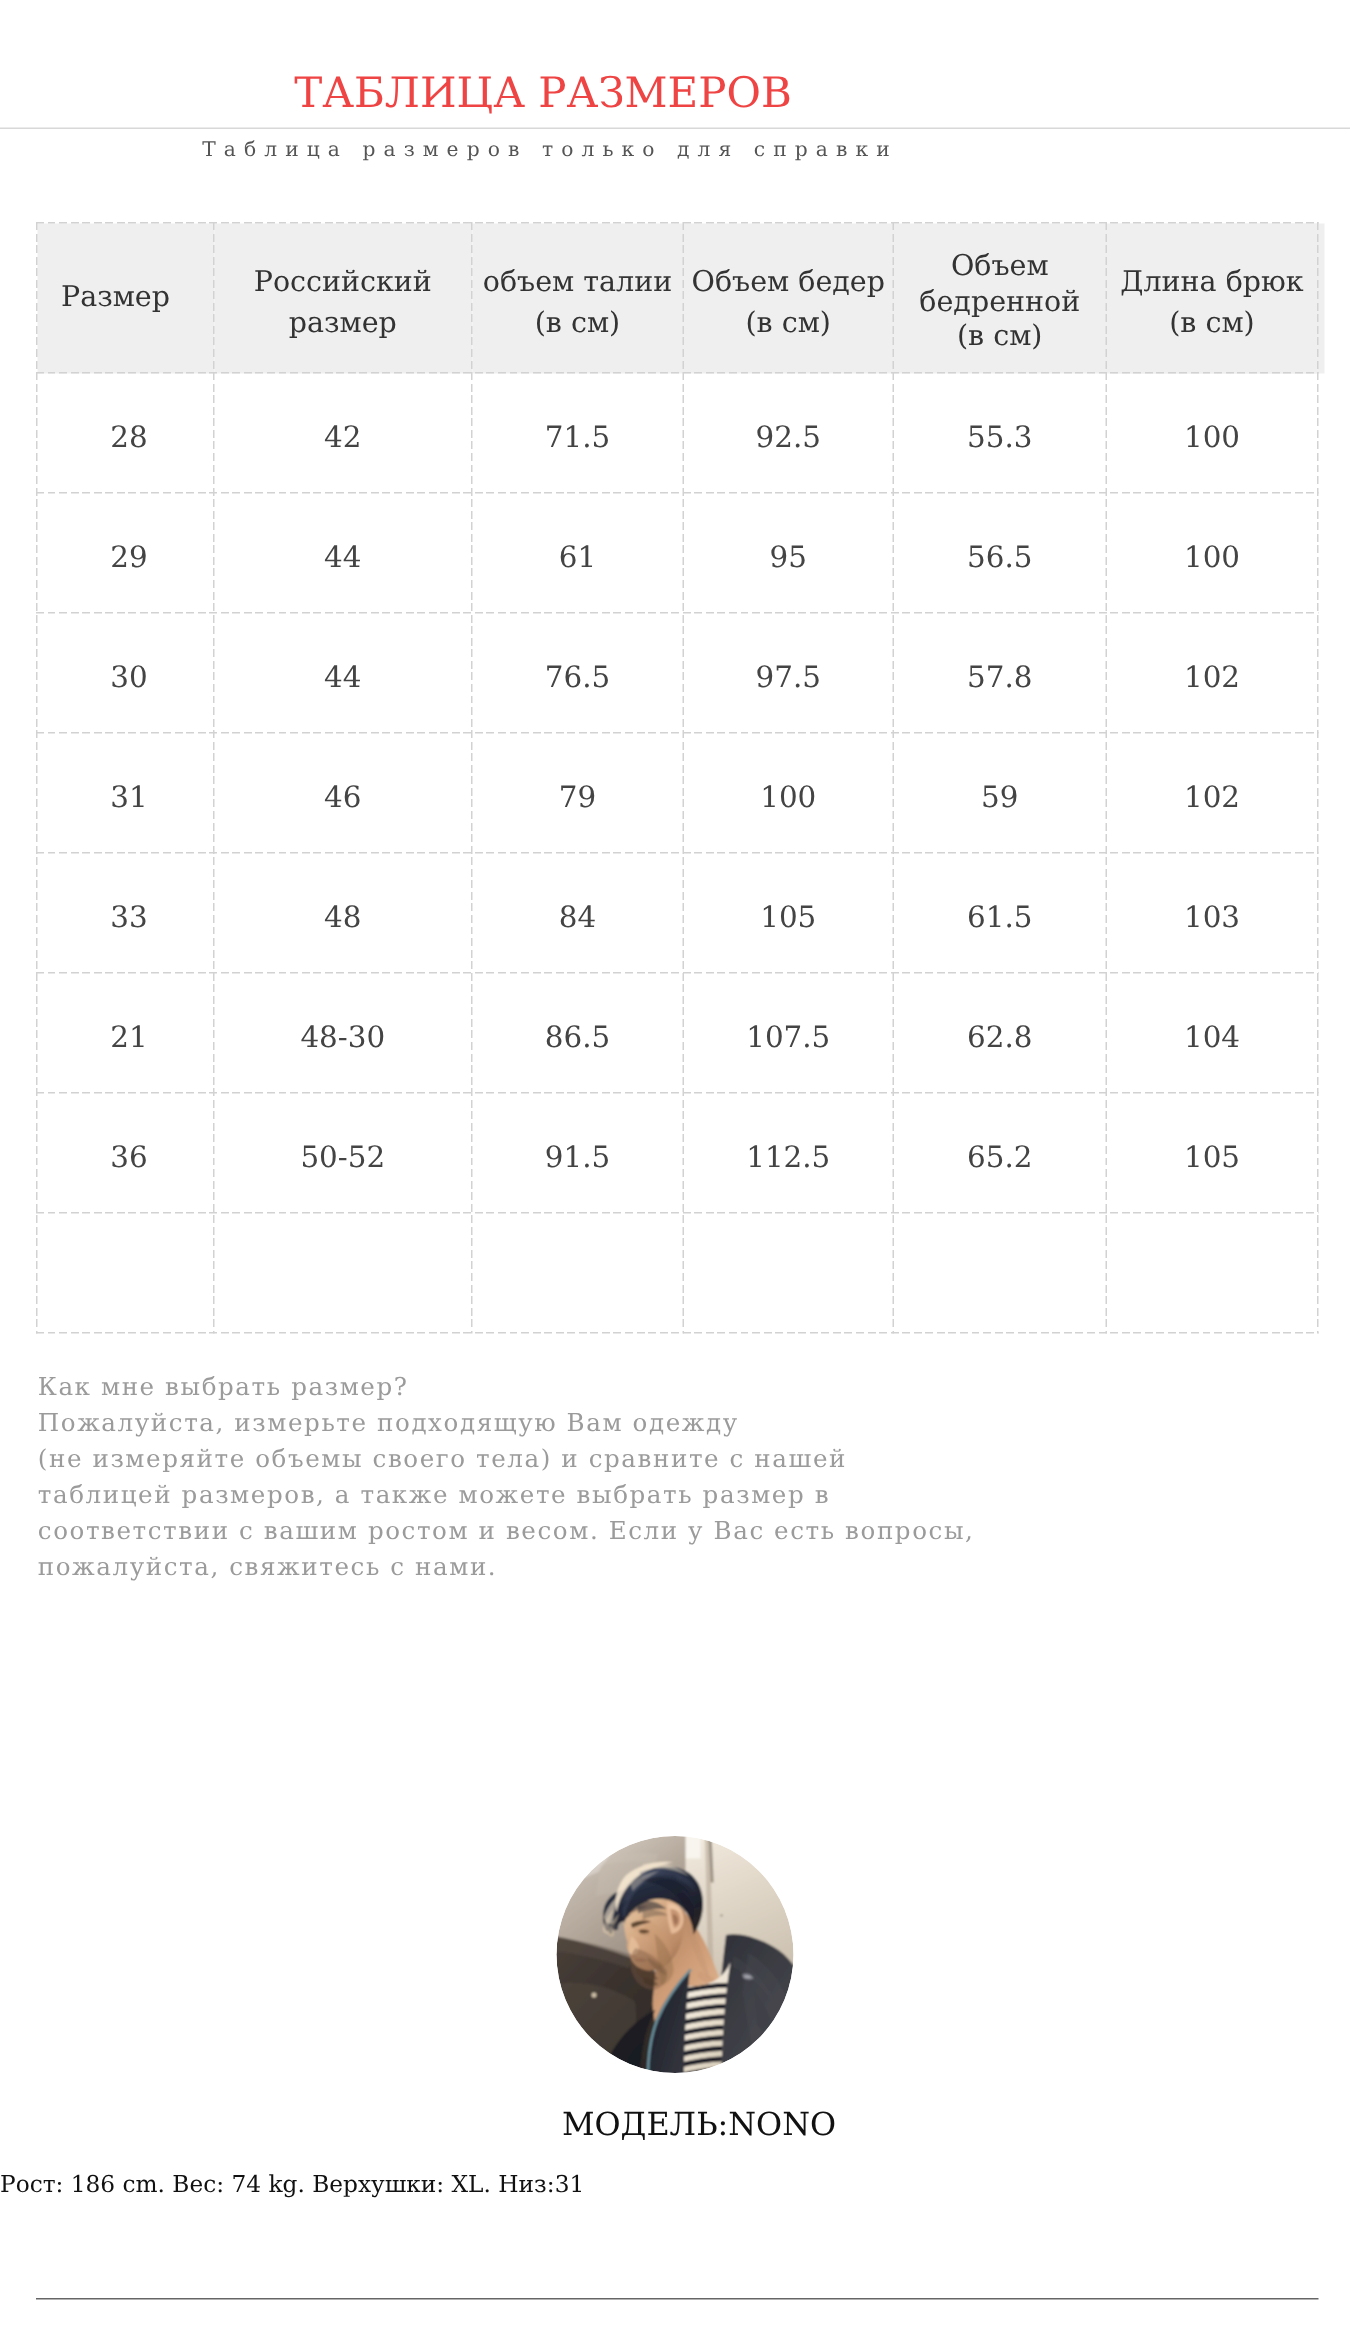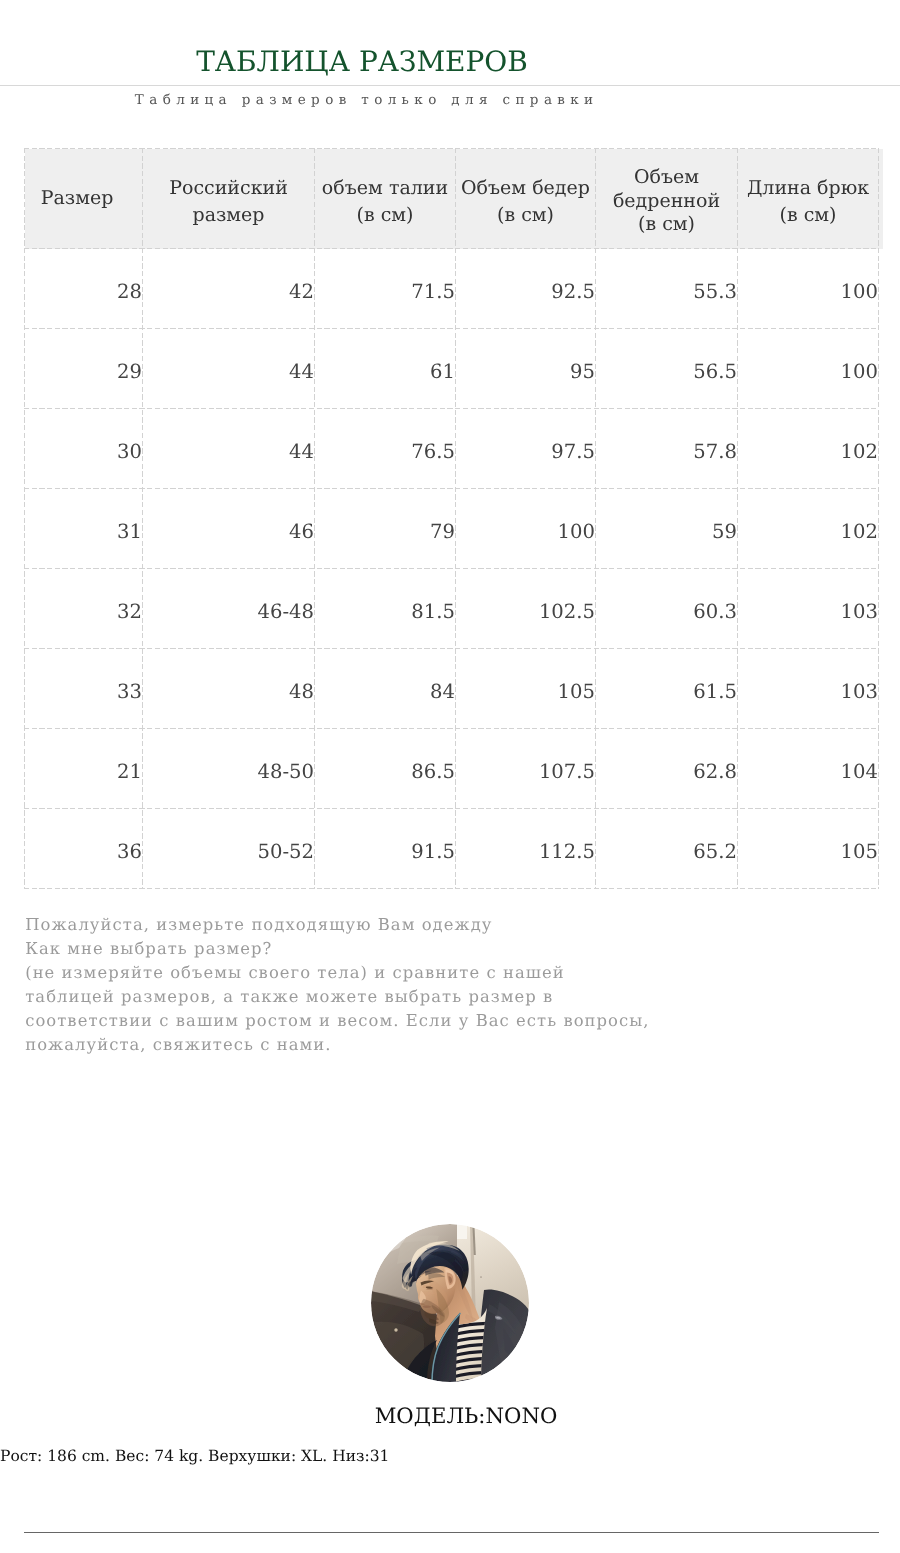--- a/index.html
+++ b/index.html
@@ -9,21 +9,21 @@
     font-family:"DejaVu Serif", serif;
     -webkit-font-smoothing:antialiased;
     text-rendering:geometricPrecision;
     overflow:hidden;position:relative;
   }
   .page{position:relative;width:900px;height:1553px;opacity:0.9999;}
 
   
   .title{
     position:absolute;left:0;top:46px;width:724px;text-align:center;
-    font-size:28px;line-height:32px;color:#14532d;
+    font-size:28px;line-height:32px;color:#ef4444;
   }
   .rule-top{
     position:absolute;left:0;top:85px;width:900px;height:1px;background:#d8d8d8;
   }
   .subtitle{
     position:absolute;left:0;top:92px;width:728px;text-align:center;
     font-size:13.5px;line-height:16px;color:#555;letter-spacing:5.38px;
     text-indent:5.38px;
   }
 
@@ -39,21 +39,21 @@
   }
   .grid{position:absolute;left:24px;top:148px;width:855px;height:741px;pointer-events:none;}
   .gl-h{position:absolute;left:0;height:1px;width:855px;
     background-image:repeating-linear-gradient(to right,#d2d2d2 0 5.3px,rgba(255,255,255,0) 5.3px 7.7px);}
   .gl-v{position:absolute;top:0;width:1px;height:741px;
     background-image:repeating-linear-gradient(to bottom,#d2d2d2 0 5.3px,rgba(255,255,255,0) 5.3px 7.7px);}
   .sizetable thead th{height:93px;background:#efefef;font-size:19px;line-height:26.4px;color:#333;padding-top:6px;}
   .sizetable thead th.l3{line-height:23.9px;}
   .sizetable thead th.l1{padding-top:3px;padding-bottom:3px;}
   .sizetable thead th:last-child{box-shadow:4px 0 0 0 #efefef;}
-  .sizetable tbody td{height:74px;font-size:19.6px;color:#444;padding-top:5px;text-align:right;}
+  .sizetable tbody td{height:74px;font-size:19.6px;color:#444;padding-top:5px;}
   .sizetable thead th:first-child{text-indent:-13px;}
   .sizetable tbody td:first-child{text-indent:5px;}
   .sizetable col.c0{width:118px}
   .sizetable col.c1{width:172px}
   .sizetable col.c2{width:141px}
   .sizetable col.c3{width:140px}
   .sizetable col.c4{width:142px}
   .sizetable col.c5{width:141px}
 
   
@@ -152,38 +152,30 @@
         </tr>
         <tr>
           <td>31</td>
           <td>46</td>
           <td>79</td>
           <td>100</td>
           <td>59</td>
           <td>102</td>
         </tr>
         <tr>
-          <td>32</td>
-          <td>46-48</td>
-          <td>81.5</td>
-          <td>102.5</td>
-          <td>60.3</td>
-          <td>103</td>
-        </tr>
-        <tr>
           <td>33</td>
           <td>48</td>
           <td>84</td>
           <td>105</td>
           <td>61.5</td>
           <td>103</td>
         </tr>
         <tr>
           <td>21</td>
-          <td>48-50</td>
+          <td>48-30</td>
           <td>86.5</td>
           <td>107.5</td>
           <td>62.8</td>
           <td>104</td>
         </tr>
         <tr>
           <td>36</td>
           <td>50-52</td>
           <td>91.5</td>
           <td>112.5</td>
@@ -207,22 +199,22 @@
       <div class="gl-v" style="left: 0px;"></div>
       <div class="gl-v" style="left: 118px;"></div>
       <div class="gl-v" style="left: 290px;"></div>
       <div class="gl-v" style="left: 431px;"></div>
       <div class="gl-v" style="left: 571px;"></div>
       <div class="gl-v" style="left: 713px;"></div>
       <div class="gl-v" style="left: 854px;"></div>
     </div>
 
   <div class="note" id="note">
+      <div>Как мне выбрать размер?</div>
       <div>Пожалуйста, измерьте подходящую Вам одежду</div>
-      <div>Как мне выбрать размер?</div>
       <div>(не измеряйте объемы своего тела) и сравните с нашей</div>
       <div>таблицей размеров, а также можете выбрать размер в</div>
       <div>соответствии с вашим ростом и весом. Если у Вас есть вопросы,</div>
       <div>пожалуйста, свяжитесь с нами.</div>
     </div>
 
   <div class="avatar">
 <svg class="ava-svg" viewBox="0 0 158 158" width="158" height="158">
  <defs>
   <clipPath id="avaClip">

